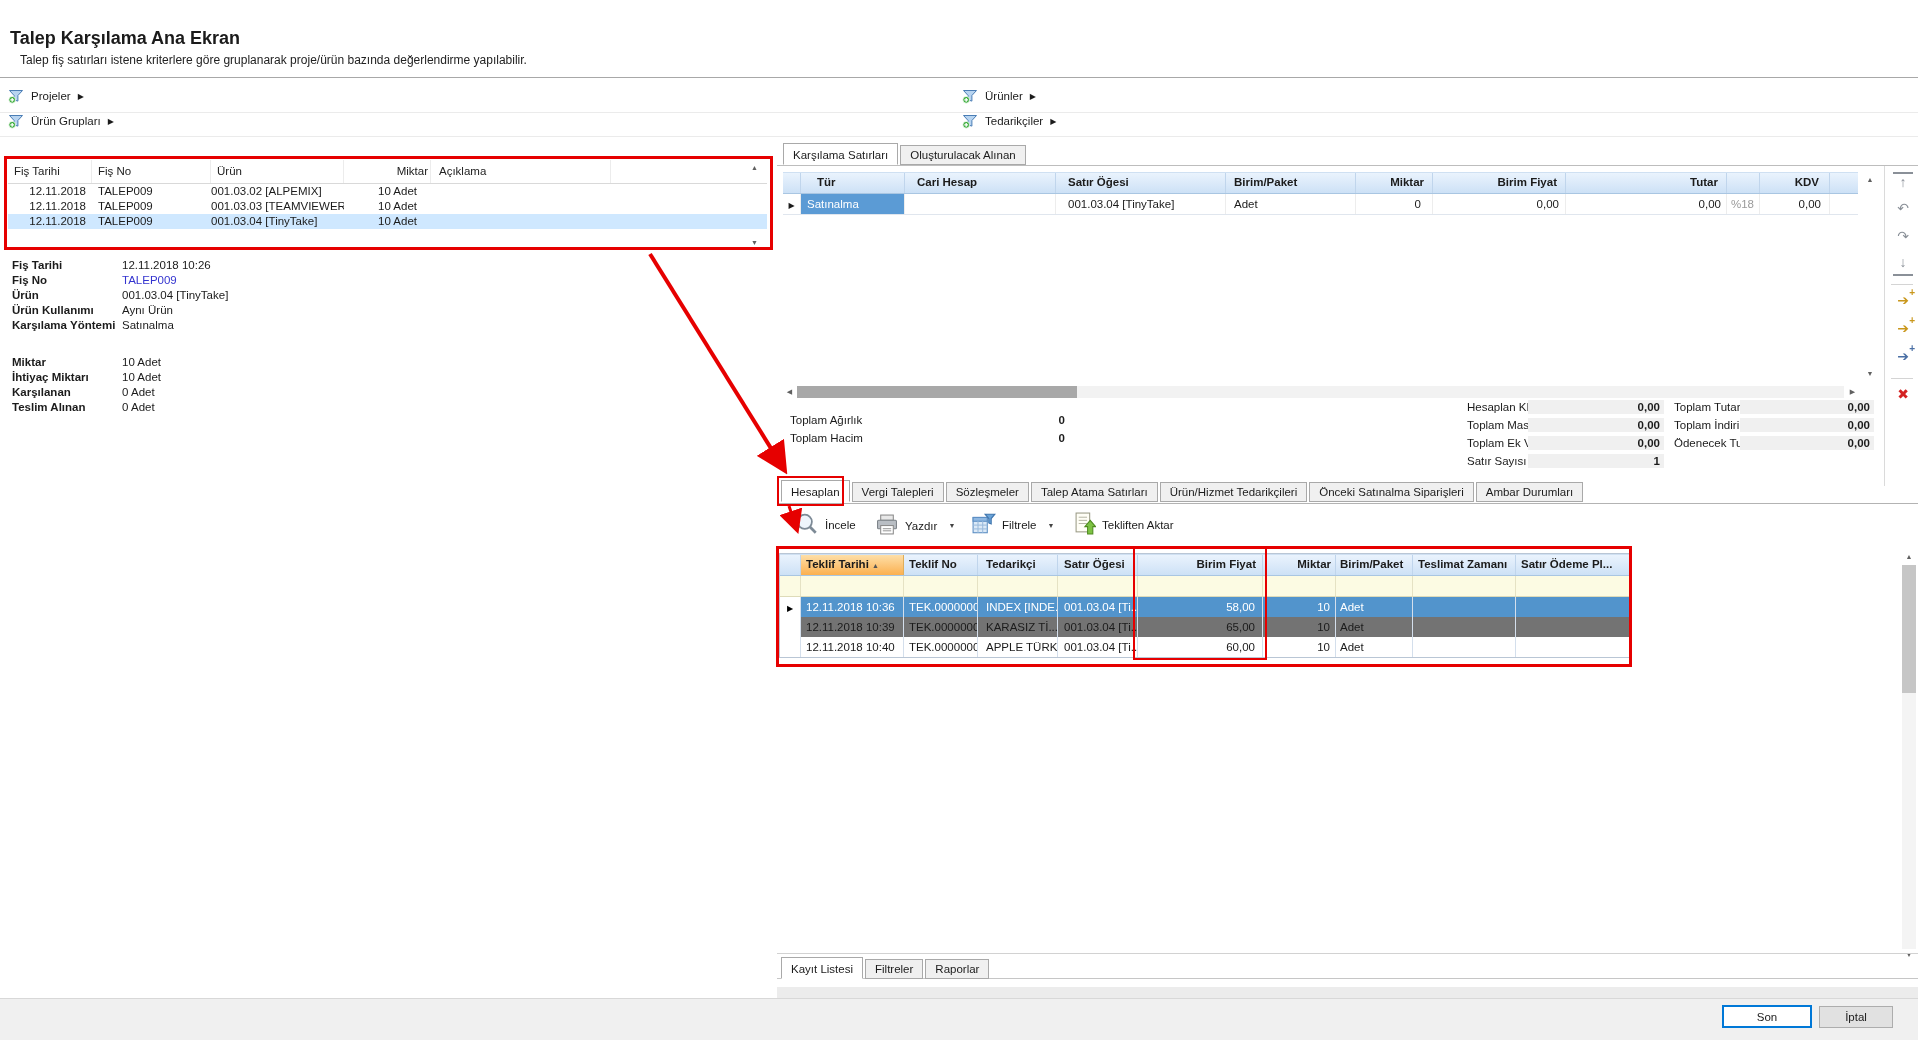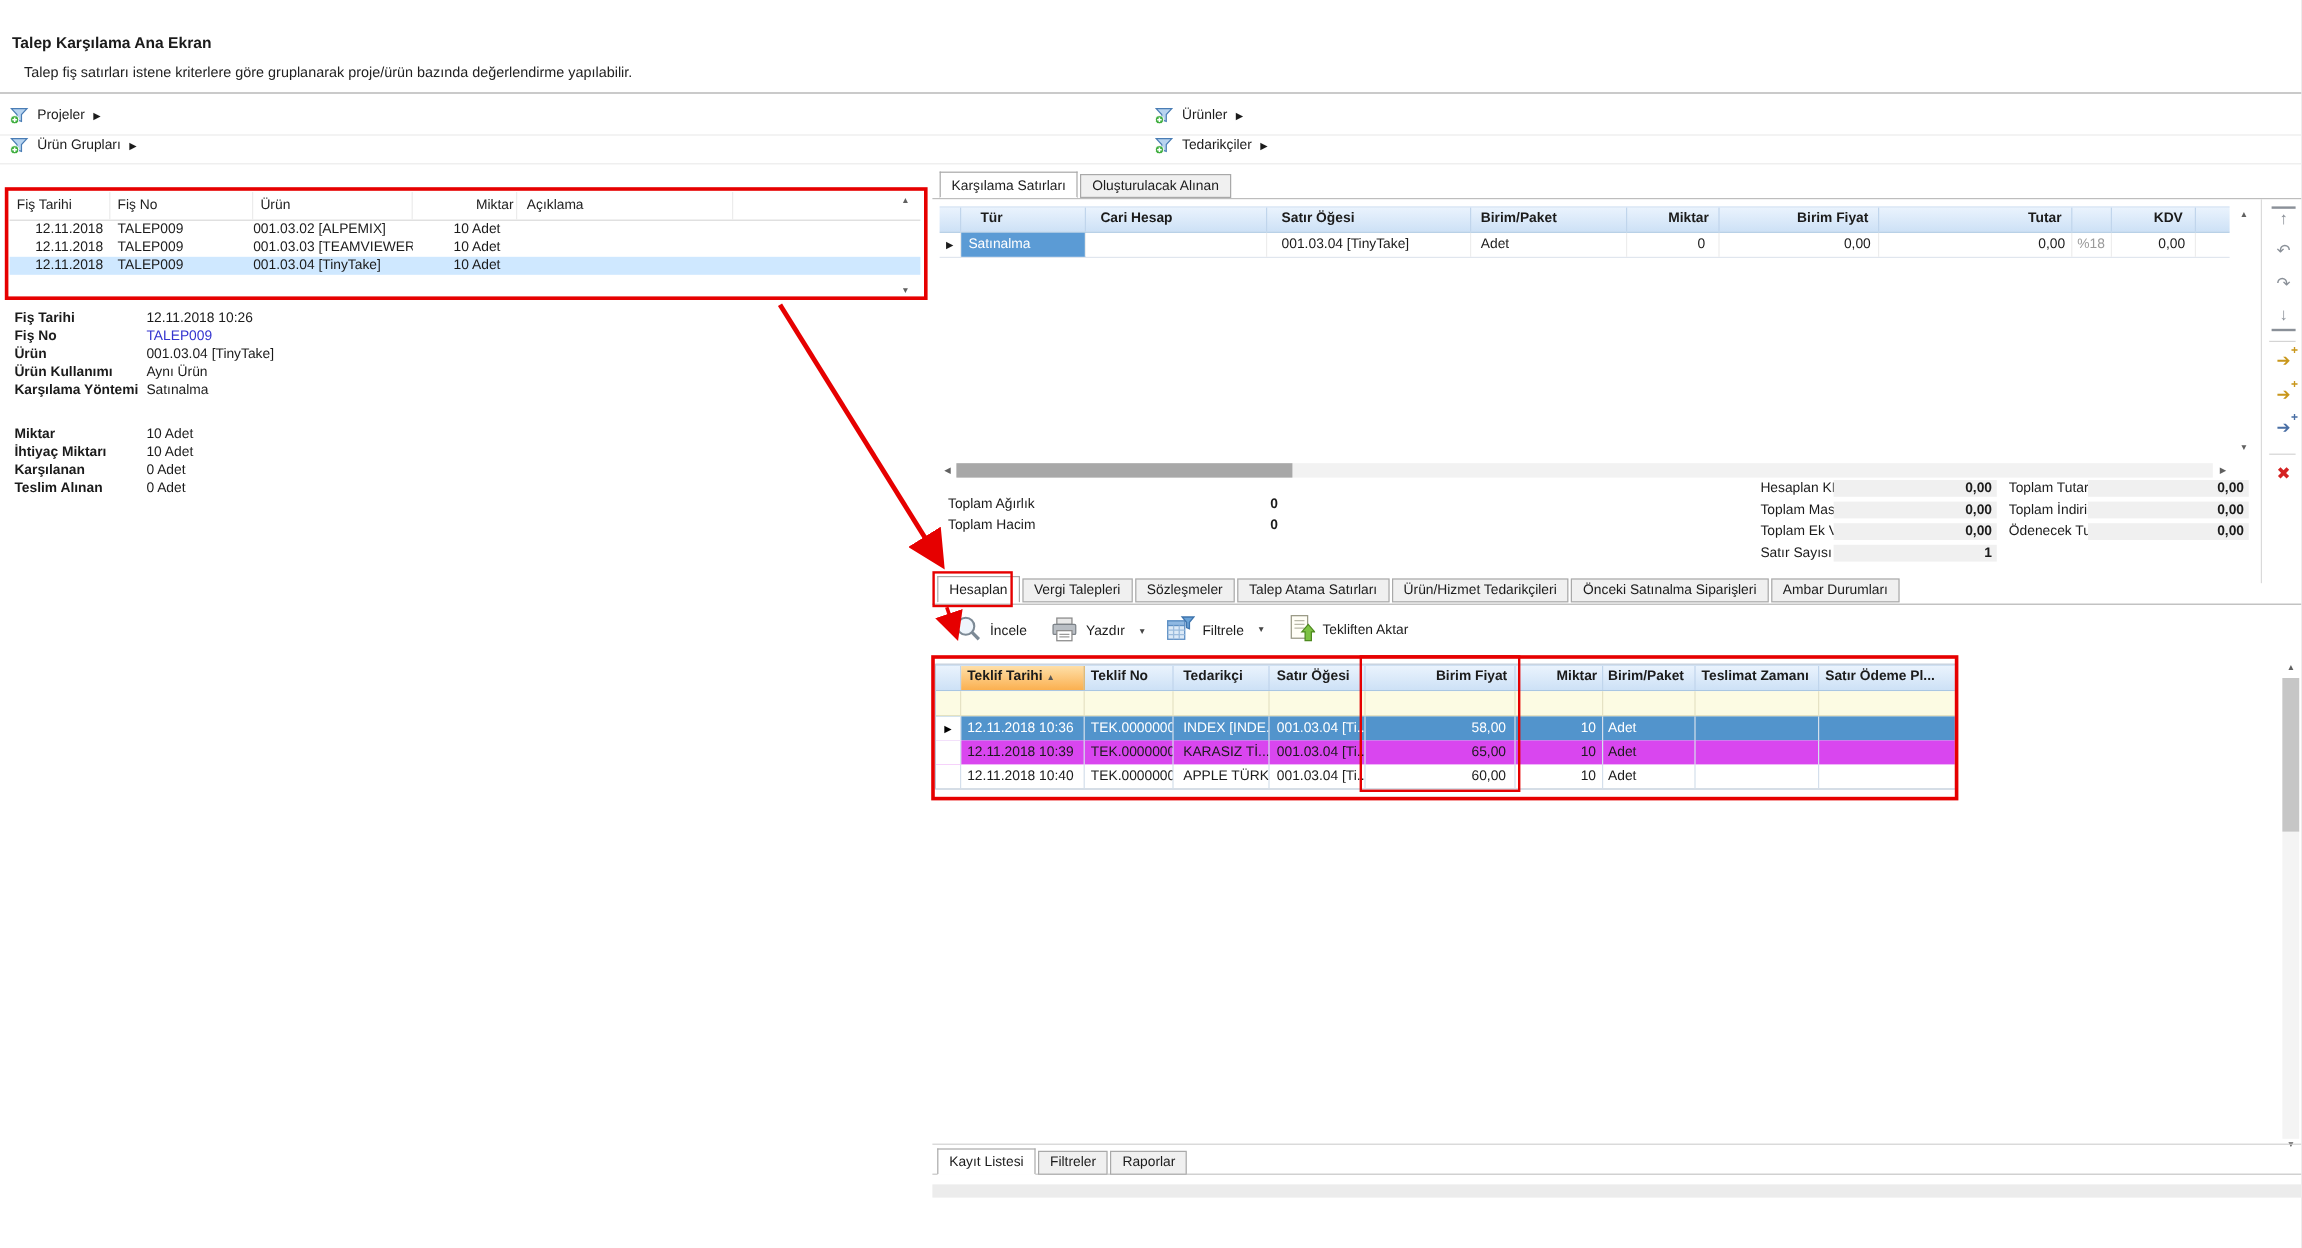--- a/index.html
+++ b/index.html
@@ -8,21 +8,21 @@
   .abs{position:absolute}
   .b{font-weight:bold}
   
   .titlebar{left:0;top:0;width:1918px;height:24px;background:#fff}
   .title-text{left:30px;top:4px;font-size:12px}
   .winbtn{top:0;width:45px;height:24px;text-align:center;line-height:24px;color:#333;font-size:11px;cursor:pointer}
   .win-restore{position:relative;display:inline-block;width:12px;height:11px;top:2px}
   .win-restore .r2{position:absolute;left:3px;top:0;width:7px;height:7px;border:1px solid #333}
   .win-restore .r1{position:absolute;left:0;top:3px;width:7px;height:7px;border:1px solid #333;background:#fff}
   
-  .page-title{left:10px;top:28px;font-size:13px;font-weight:bold}
+  .page-title{left:10px;top:28px;font-size:18px;font-weight:bold}
   .page-sub{left:20px;top:53px;font-size:12px;color:#222}
   .hline{height:1px;background:#c9c9c9}
   .filter-link{display:flex;align-items:center;gap:7px;cursor:pointer}
   .funnel{width:16px;height:16px}
   .link-arrow{font-size:8px;position:relative;top:0px}
   
   .search{left:5px;top:138px;width:765px;height:19px;border:1px solid #b3b3b3;font-family:inherit;
           font-size:11.5px;color:#1b1b1b;padding:0 5px;box-sizing:border-box}
   .search::placeholder{color:#8d8d8d;opacity:1}
   
@@ -79,21 +79,21 @@
   .toolbtn{display:flex;align-items:center;gap:6px;cursor:pointer}
   .dd{font-size:7px;color:#444;margin-left:5px}
   
   .otable{left:779px;top:553px;width:849px;border:1px solid #b9c6d5;box-sizing:content-box}
   .otable .hrow{height:20px}
   .otable .filterrow{height:20px;background:#fcfbe3;border-bottom:1px solid #dedbb9}
   .otable .filterrow .cell{border-right:1px solid #e5e2c4;height:20px}
   .otable .drow{height:20px;line-height:20px;cursor:pointer}
   .otable .drow .cell{border-right:1px solid #d4dfec}
   .orow-sel{background:#5294cc;color:#fff}
-  .orow-alt{background:#d946ef}
+  .orow-alt{background:#737373}
   
   .footer{left:0;top:998px;width:1918px;height:42px;background:#f0f0f0;border-top:1px solid #d8d8d8}
   .btn{position:absolute;text-align:center;line-height:20px;font-size:11.5px;cursor:pointer;box-sizing:border-box}
   .btn-primary{border:2px solid #0078d7;background:#fff}
   .btn-plain{border:1px solid #adadad;background:#e1e1e1}
   
   .anno{border:3px solid #e60000;position:absolute;pointer-events:none;z-index:40;box-sizing:border-box}
   .overlay-svg{position:absolute;left:0;top:0;pointer-events:none;z-index:45}
 </style>
 </head>
@@ -390,20 +390,24 @@
 
   <div class="abs hline" style="left:777px;top:953px;width:1141px;background:#d2d2d2"></div>
   <div class="abs hline" style="left:777px;top:978px;width:1141px;background:#c6c6c6"></div>
   <div class="abs tabstrip" style="left:781px;top:957px">
     <div class="tab active">Kayıt Listesi</div>
     <div class="tab">Filtreler</div>
     <div class="tab">Raporlar</div>
   </div>
   <div class="abs" style="left:777px;top:987px;width:1141px;height:11px;background:#ececec"></div>
 
+  <div class="abs footer">
+    <div class="btn btn-primary" style="left:1722px;top:6px;width:90px;height:23px">Son</div>
+    <div class="btn btn-plain" style="left:1819px;top:7px;width:74px;height:22px">İptal</div>
+  </div>
 
   <div class="anno" style="left:4px;top:156px;width:769px;height:94px"></div>
   <div class="anno" style="left:777px;top:476px;width:67px;height:30px;border-width:2.5px"></div>
   <div class="anno" style="left:776px;top:546px;width:856px;height:121px"></div>
   <div class="anno" style="left:1133px;top:546px;width:134px;height:114px;border-width:2.5px"></div>
   <svg class="overlay-svg" width="1918" height="1040">
     <defs>
       <marker id="ah" markerWidth="8" markerHeight="8" refX="5.5" refY="4" orient="auto">
         <path d="M0,0 L8,4 L0,8 Z" fill="#e60000"></path>
       </marker>

